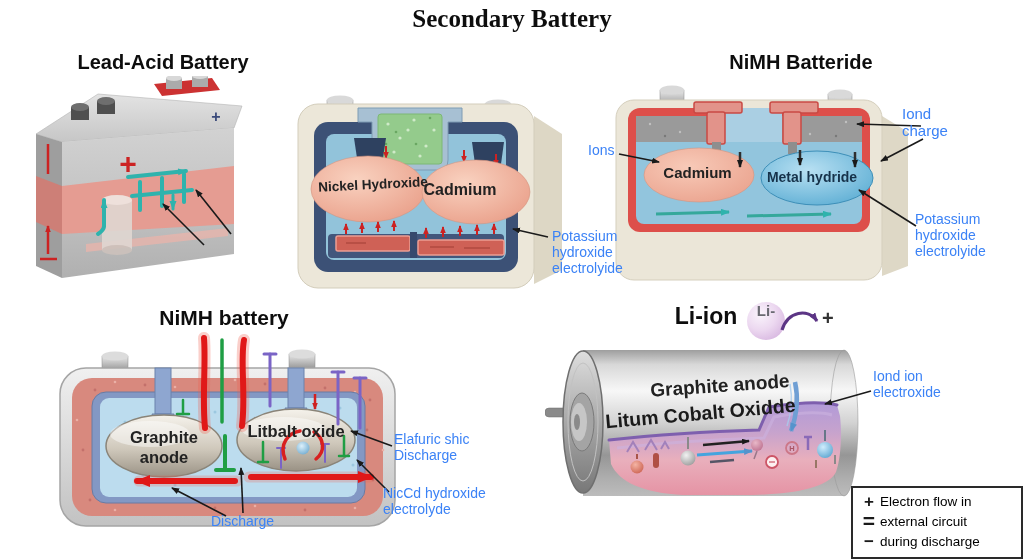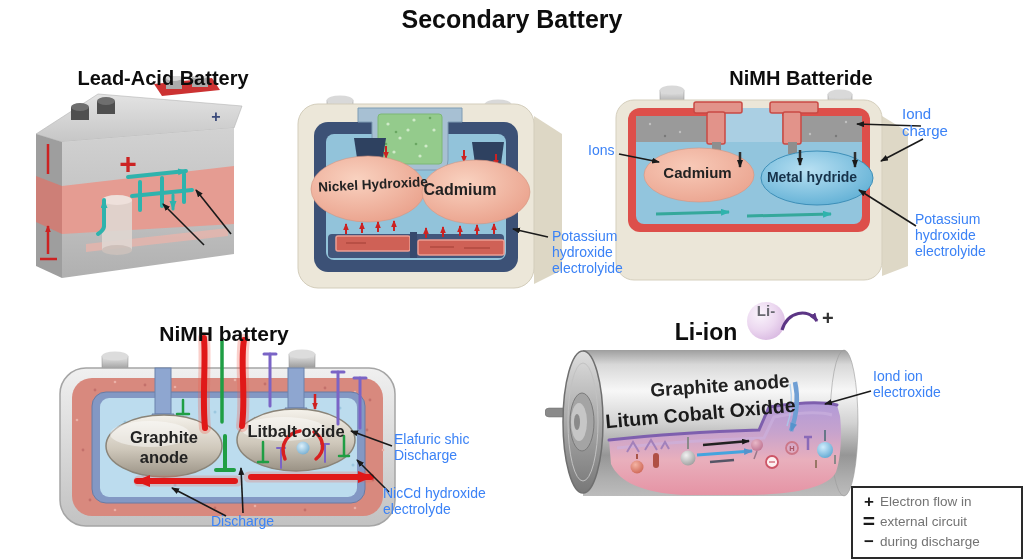--- a/index.html
+++ b/index.html
@@ -1,34 +1,34 @@
 <!DOCTYPE html>
 <html><head>
 <meta charset="utf-8">
 <style>
   html,body{margin:0;padding:0;background:#fff;}
   .canvas{position:relative;width:1024px;height:559px;background:#fff;overflow:hidden;
           font-family:"Liberation Sans",sans-serif;color:#111;}
   .abs{position:absolute;}
   .title{position:absolute;top:5px;left:0;right:0;text-align:center;
-         font-size:25px;font-weight:bold;color:#0d0d0d;z-index:6;}
-  .h2{position:absolute;text-align:center;font-weight:bold;color:#0d0d0d;z-index:6;margin-top:16px;}
+         font-size:25px;font-weight:bold;color:#0d0d0d;z-index:6;font-family:Liberation Serif, serif;}
+  .h2{position:absolute;text-align:center;font-weight:bold;color:#0d0d0d;z-index:6;}
   .lbl{position:absolute;font-size:14px;line-height:1.14;color:#3b82f6;
        white-space:pre-line;z-index:7;}
   .elabel{position:absolute;text-align:center;font-weight:bold;color:#222;z-index:6;
           line-height:1.2;}
   svg.layer{position:absolute;z-index:2;}
   svg.overlay{position:absolute;left:0;top:0;z-index:5;pointer-events:none;}
   .legend{position:absolute;left:851px;top:486px;width:158px;background:#fff;
           border:2px solid #2a2a2a;padding:3px 5px 4px 5px;z-index:7;
           display:flex;flex-direction:column;justify-content:center;}
   .lrow{display:flex;align-items:center;line-height:1.3;}
   .lsym{width:22px;text-align:center;font-weight:bold;font-size:17px;flex:0 0 22px;color:#1a1a1a;}
   .lrow:nth-child(2) .lsym{font-size:21px;line-height:0.8;}
-  .ltxt{font-size:13.5px;color:#737373;}
+  .ltxt{font-size:13.5px;color:#000000;}
   .badge{position:absolute;left:747px;top:302px;width:38px;height:38px;border-radius:50%;
          background:radial-gradient(circle at 35% 32%, #faf4fc 0%, #ecd8f0 45%, #cda6d8 100%);
          display:flex;justify-content:center;z-index:6;
          font-weight:bold;font-size:15px;color:#6a6a72;}
   .liplus{position:absolute;left:822px;top:307px;font-size:20px;font-weight:bold;color:#333;z-index:6;}
 </style>
 </head>
 <body>
 
 <div class="canvas">

